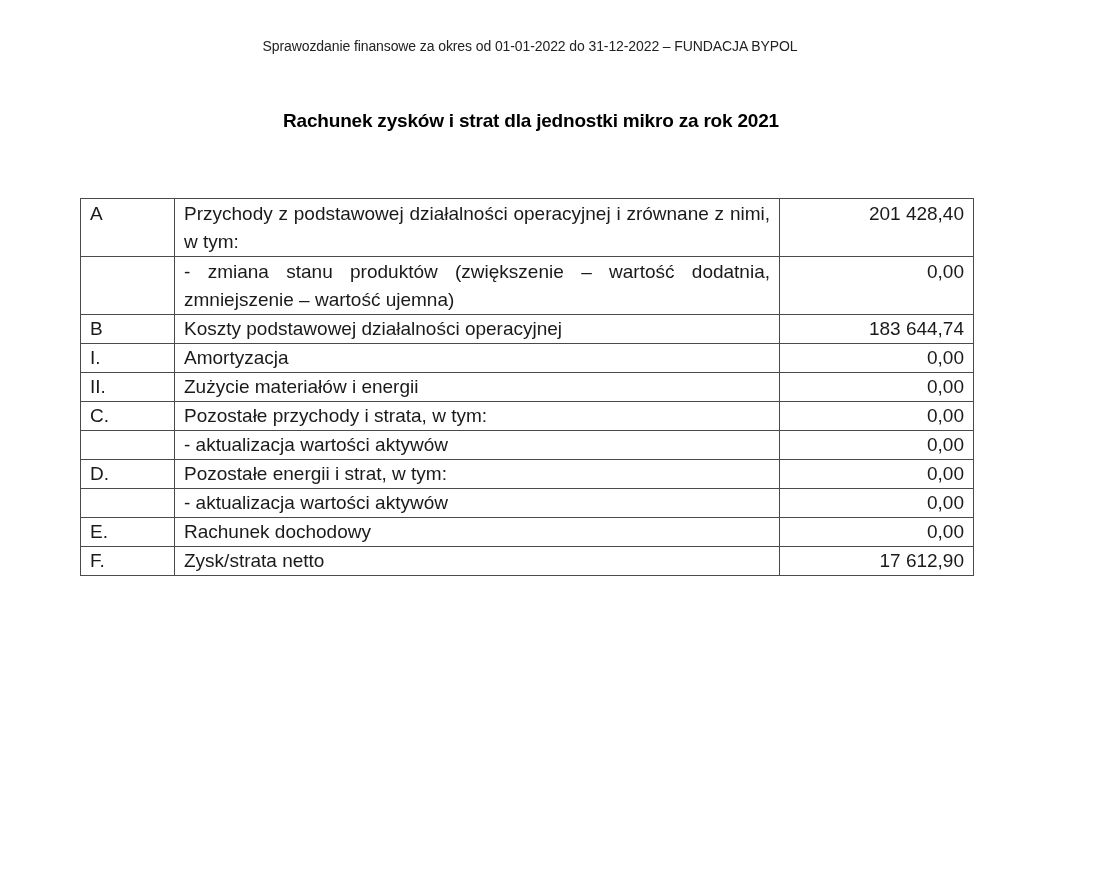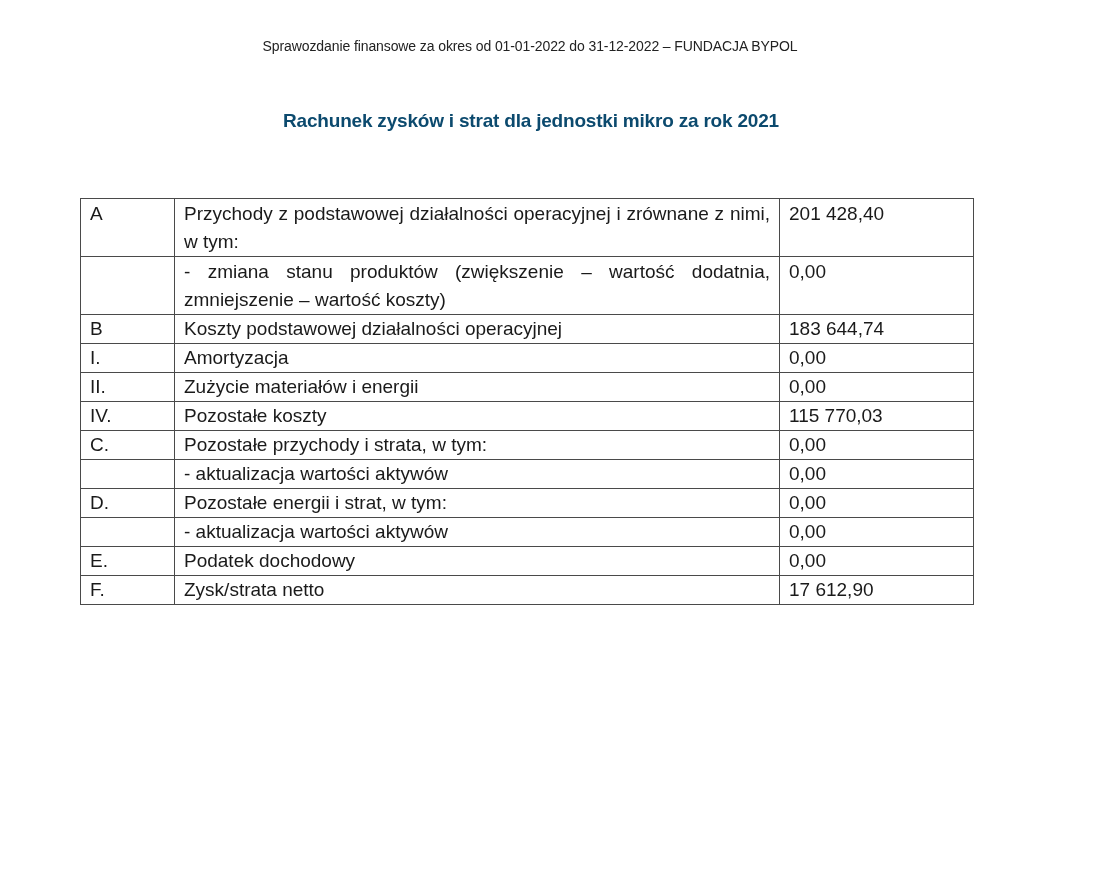--- a/index.html
+++ b/index.html
@@ -7,78 +7,73 @@
     width: 1094px; height: 887px; position: relative; overflow: hidden;
     font-family: "Liberation Sans", sans-serif; color: #1a1a1a;
   }
   .header {
     position: absolute; top: 38px; left: 0; width: 1060px;
     text-align: center; font-size: 14px; color: #222;
     letter-spacing: -0.1px;
   }
   .title {
     position: absolute; top: 110px; left: 0; width: 1062px;
-    text-align: center; font-size: 19px; font-weight: bold; color: #0c4a6e;
+    text-align: center; font-size: 19px; font-weight: bold; color: #000000;
     letter-spacing: -0.2px;
   }
   table.rzis {
     position: absolute; top: 198px; left: 80px;
     width: 894px; border-collapse: collapse;
     font-size: 19px; color: #1a1a1a;
   }
   table.rzis td {
     border: 1.5px solid #4a4a4a;
     padding: 0 9px;
     vertical-align: top;
     line-height: 28px;
     height: 28px;
   }
   td.c-lp { width: 75px; }
   td.c-name { width: 586px; }
-  td.c-val { }
+  td.c-val { text-align: right; }
   td.justify { text-align: justify; text-align-last: left; }
   tr.two-line td { padding-top: 1px; }
 </style>
 </head>
 <body>
 
 <div class="header">Sprawozdanie finansowe za okres od 01-01-2022 do 31-12-2022 – FUNDACJA BYPOL</div>
 <div class="title">Rachunek zysków i strat dla jednostki mikro za rok 2021</div>
 
 <table class="rzis">
   <tbody>
     <tr class="two-line">
       <td class="c-lp">A</td>
       <td class="c-name justify">Przychody z podstawowej działalności operacyjnej i zrównane z nimi, w tym:</td>
       <td class="c-val">201 428,40</td>
     </tr>
     <tr class="two-line">
       <td class="c-lp"></td>
-      <td class="c-name justify">- zmiana stanu produktów (zwiększenie – wartość dodatnia, zmniejszenie – wartość koszty)</td>
+      <td class="c-name justify">- zmiana stanu produktów (zwiększenie – wartość dodatnia, zmniejszenie – wartość ujemna)</td>
       <td class="c-val">0,00</td>
     </tr>
     <tr>
       <td class="c-lp">B</td>
       <td class="c-name">Koszty podstawowej działalności operacyjnej</td>
       <td class="c-val">183 644,74</td>
     </tr>
     <tr>
       <td class="c-lp">I.</td>
       <td class="c-name">Amortyzacja</td>
       <td class="c-val">0,00</td>
     </tr>
     <tr>
       <td class="c-lp">II.</td>
       <td class="c-name">Zużycie materiałów i energii</td>
       <td class="c-val">0,00</td>
-    </tr>
-    <tr>
-      <td class="c-lp">IV.</td>
-      <td class="c-name">Pozostałe koszty</td>
-      <td class="c-val">115 770,03</td>
     </tr>
     <tr>
       <td class="c-lp">C.</td>
       <td class="c-name">Pozostałe przychody i strata, w tym:</td>
       <td class="c-val">0,00</td>
     </tr>
     <tr>
       <td class="c-lp"></td>
       <td class="c-name">- aktualizacja wartości aktywów</td>
       <td class="c-val">0,00</td>
@@ -88,21 +83,21 @@
       <td class="c-name">Pozostałe energii i strat, w tym:</td>
       <td class="c-val">0,00</td>
     </tr>
     <tr>
       <td class="c-lp"></td>
       <td class="c-name">- aktualizacja wartości aktywów</td>
       <td class="c-val">0,00</td>
     </tr>
     <tr>
       <td class="c-lp">E.</td>
-      <td class="c-name">Podatek dochodowy</td>
+      <td class="c-name">Rachunek dochodowy</td>
       <td class="c-val">0,00</td>
     </tr>
     <tr>
       <td class="c-lp">F.</td>
       <td class="c-name">Zysk/strata netto</td>
       <td class="c-val">17 612,90</td>
     </tr>
   </tbody>
 </table>
 

